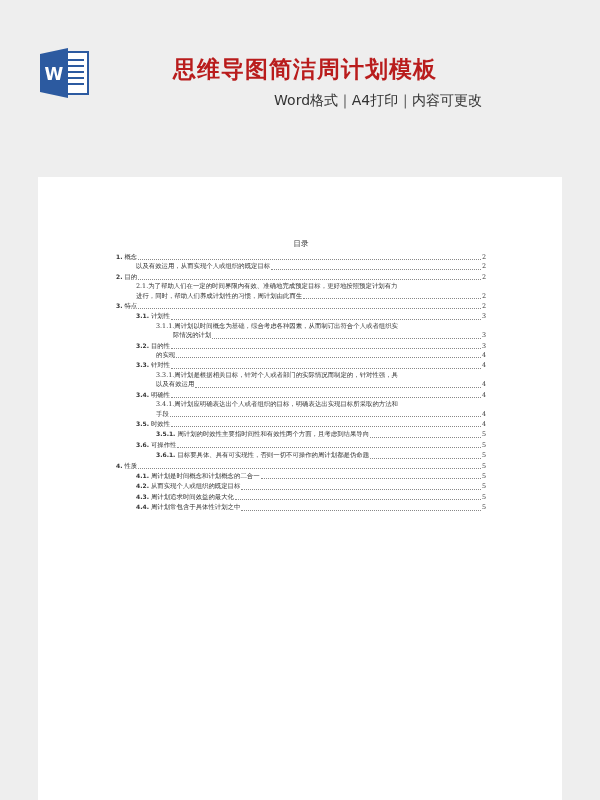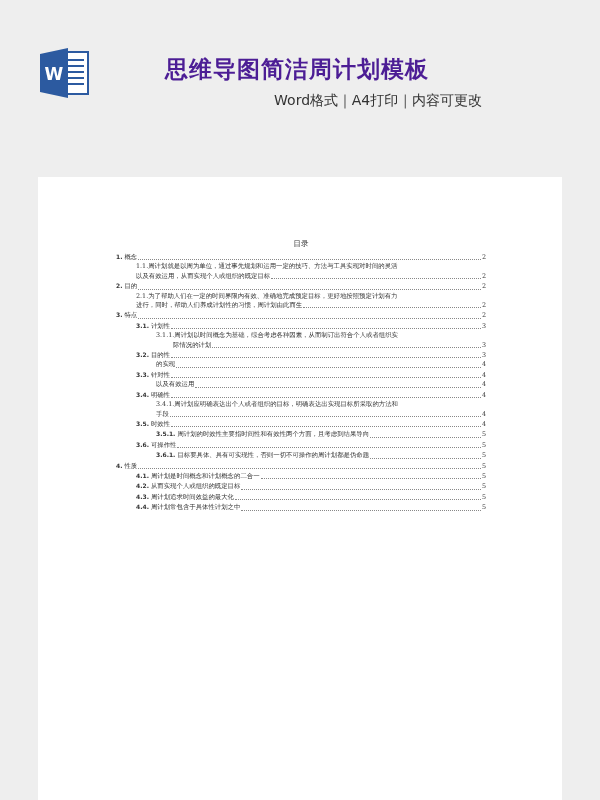--- a/index.html
+++ b/index.html
@@ -1,19 +1,19 @@
 <!DOCTYPE html>
 <html><head>
 <meta charset="utf-8">
 <style>
   html, body { margin:0; padding:0; }
   body { width:600px; height:800px; background:#eeeeee; position:relative; overflow:hidden; font-family:"DejaVu Sans", sans-serif; }
   .banner { position:absolute; left:0; top:0; width:600px; height:150px; }
   .word-icon { position:absolute; left:38px; top:48px; width:52px; height:50px; }
-  .title { position:absolute; left:0; width:534px; top:54px; text-align:center; padding-left:60px; box-sizing:border-box; color:#4c1d95; font-size:23px; font-weight:bold; letter-spacing:1px; }
+  .title { position:absolute; left:8px; width:534px; top:54px; text-align:center; padding-left:60px; box-sizing:border-box; color:#b91c1c; font-size:23px; font-weight:bold; letter-spacing:1px; }
   .subtitle { position:absolute; left:0; width:600px; top:92px; text-align:center; padding-left:60px; box-sizing:border-box; color:#333; font-size:14px;margin-left:48px; }
   .page { position:absolute; left:38px; top:150px; width:524px; height:650px; background:#fff;margin-top:27px; }
   .toc { position:absolute; left:78px; top:62px; width:370px; font-family:"DejaVu Serif", serif; font-size:6.4px; color:#333; }
   .toc-heading { text-align:center; font-size:7.5px; margin-bottom:3px; }
   .entry { display:flex; align-items:flex-end; line-height:9.4px; }
   .entry .text { flex:0 1 auto; }
   .entry .num { font-weight:bold; font-family:"DejaVu Sans", sans-serif; font-size:6px; margin-right:2px; }
   .entry .leader { flex:1 1 auto; border-bottom:1px dotted #888; margin:0 1px 2px 1px; min-width:10px; }
   .entry .page-no { flex:0 0 auto; }
   .l1 { padding-left:0; }
@@ -48,21 +48,20 @@
 <div class="page">
   <div class="toc">
     <div class="toc-heading">目录</div>
     <div id="toc-entries">
         <div class="entry l1">
           <span class="text"><span class="num">1.</span><span>概念</span></span>
           <span class="leader"></span>
           <span class="page-no">2</span>
         </div>
         <div class="multi l2">
-          <span class="first"><span class="num">1.1.</span><span>周计划就是以周为单位，通过事先规划和运用一定的技巧、方法与工具实现对时间的灵活</span></span>
           <span class="second" style="padding-left:0px">
             <span class="text">以及有效运用，从而实现个人或组织的既定目标</span>
             <span class="leader"></span>
             <span class="page-no">2</span>
           </span>
         </div>
         <div class="entry l1">
           <span class="text"><span class="num">2.</span><span>目的</span></span>
           <span class="leader"></span>
           <span class="page-no">2</span>
@@ -104,20 +103,21 @@
             <span class="leader"></span>
             <span class="page-no">4</span>
           </span>
         </div>
         <div class="entry l2">
           <span class="text"><span class="num">3.3.</span><span>针对性</span></span>
           <span class="leader"></span>
           <span class="page-no">4</span>
         </div>
         <div class="multi l3">
+          <span class="first"><span class="num">3.3.1.</span><span>周计划是根据相关目标，针对个人或者部门的实际情况而制定的，针对性强，具</span></span>
           <span class="second" style="padding-left:0px">
             <span class="text">以及有效运用</span>
             <span class="leader"></span>
             <span class="page-no">4</span>
           </span>
         </div>
         <div class="entry l2">
           <span class="text"><span class="num">3.4.</span><span>明确性</span></span>
           <span class="leader"></span>
           <span class="page-no">4</span>

